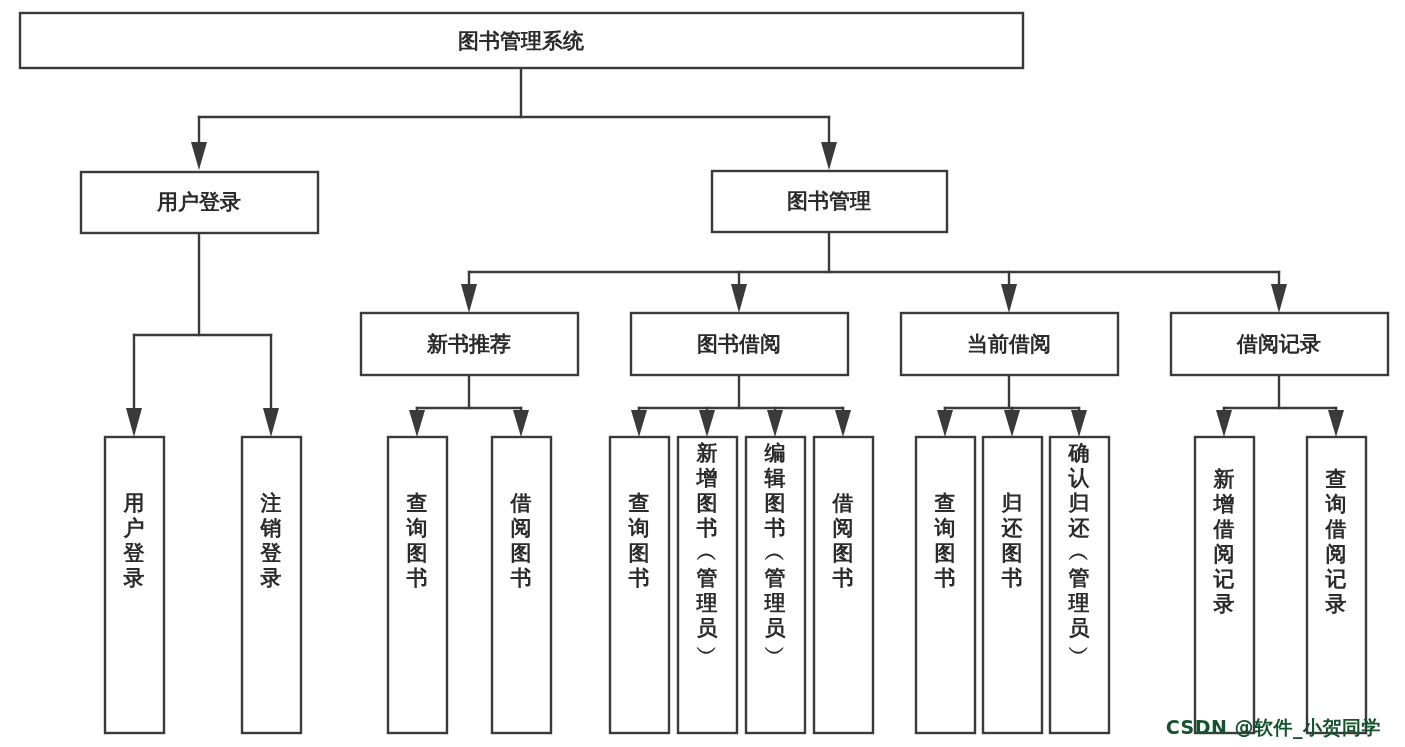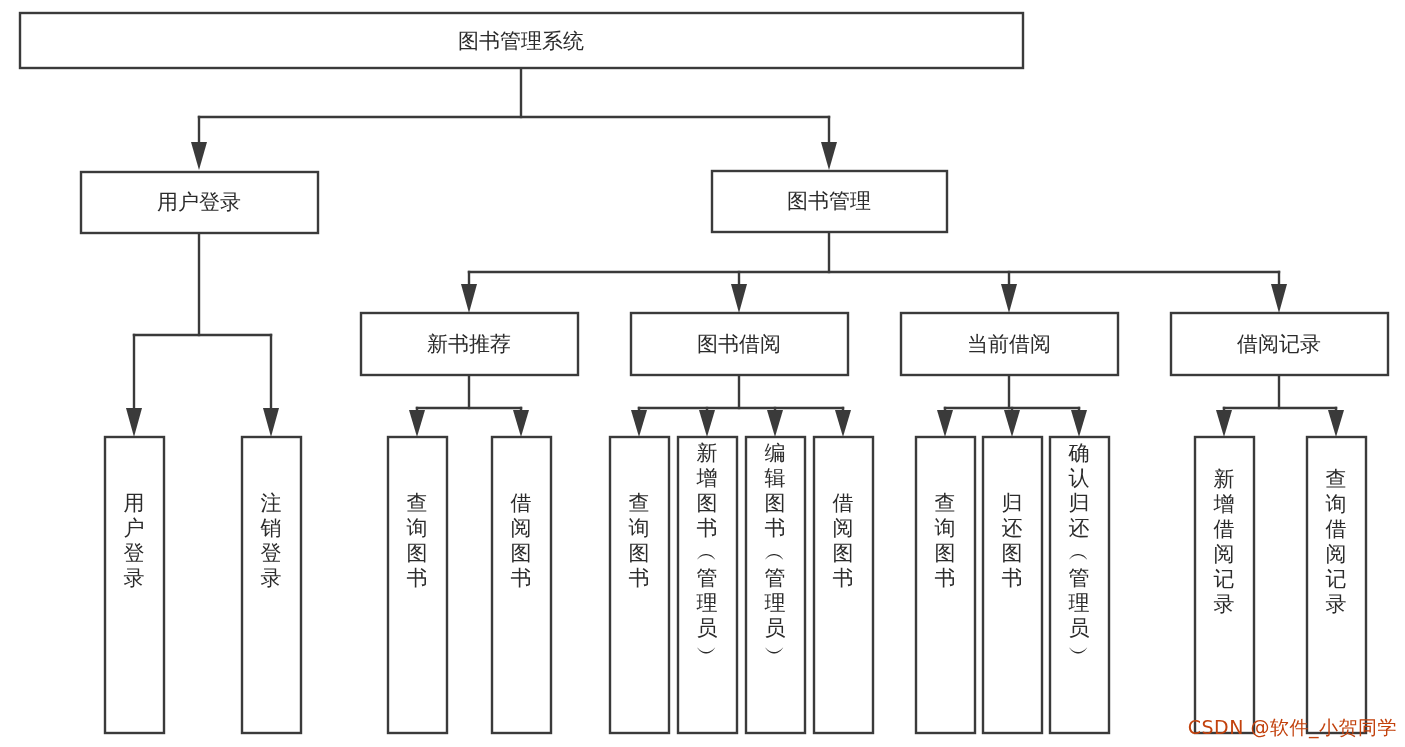--- a/index.html
+++ b/index.html
@@ -10,20 +10,21 @@
   }
   body {
     font-family: "DejaVu Sans", "Liberation Sans", sans-serif;
   }
   #diagram-root {
     position: relative;
     width: 1405px;
     height: 747px;
     background: #ffffff;
     overflow: hidden;
+    font-weight: bold;
   }
   svg#flow-svg {
     position: absolute;
     left: 0;
     top: 0;
     width: 1405px;
     height: 747px;
   }
   .node-box {
     fill: #ffffff;
@@ -48,25 +49,25 @@
     dominant-baseline: middle;
   }
   .node-label-vert {
     font-family: "DejaVu Sans", "Liberation Sans", sans-serif;
     font-size: 21px;
     fill: #2b2b2b;
     text-anchor: middle;
   }
   .watermark {
     position: absolute;
-    right: 8px;
+    right: 24px;
     bottom: 6px;
     font-family: "DejaVu Sans", "Liberation Sans", sans-serif;
     font-size: 19px;
-    color: #c2410c;
+    color: #14532d;
     letter-spacing: 0.5px;
     white-space: nowrap;
     user-select: none;
   }
 </style>
 </head>
 <body>
 
 <div id="diagram-root">
 

